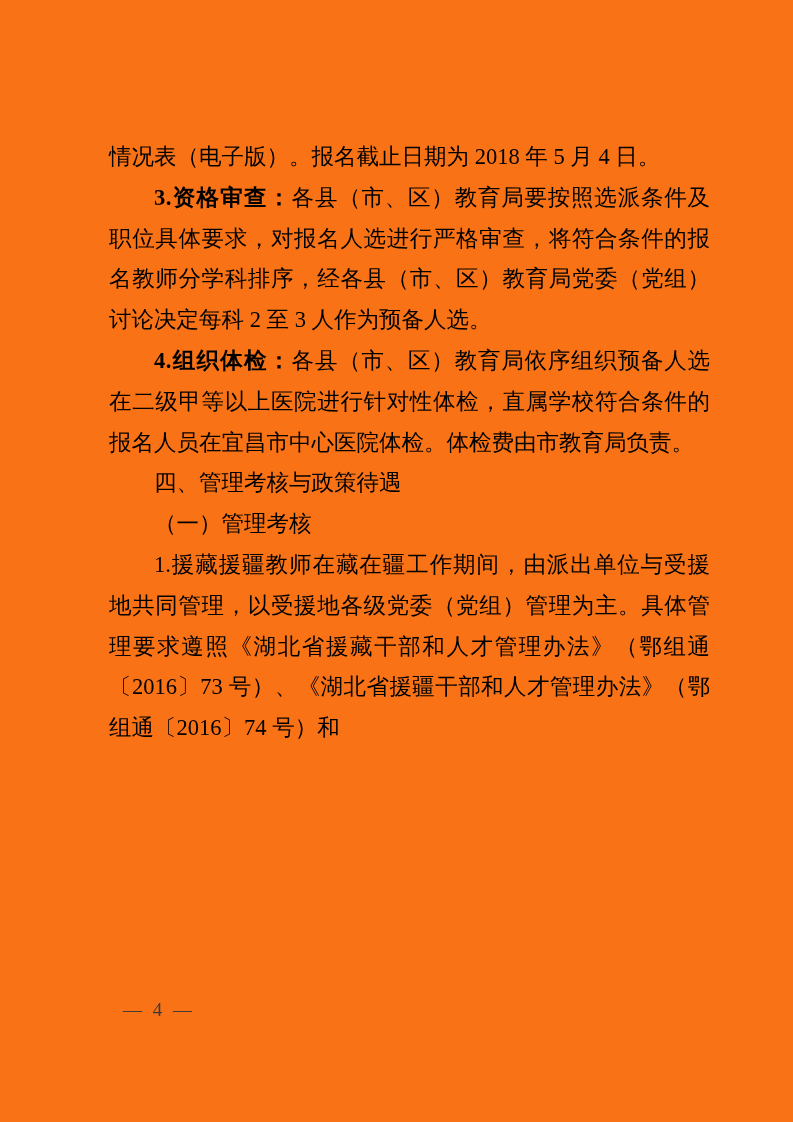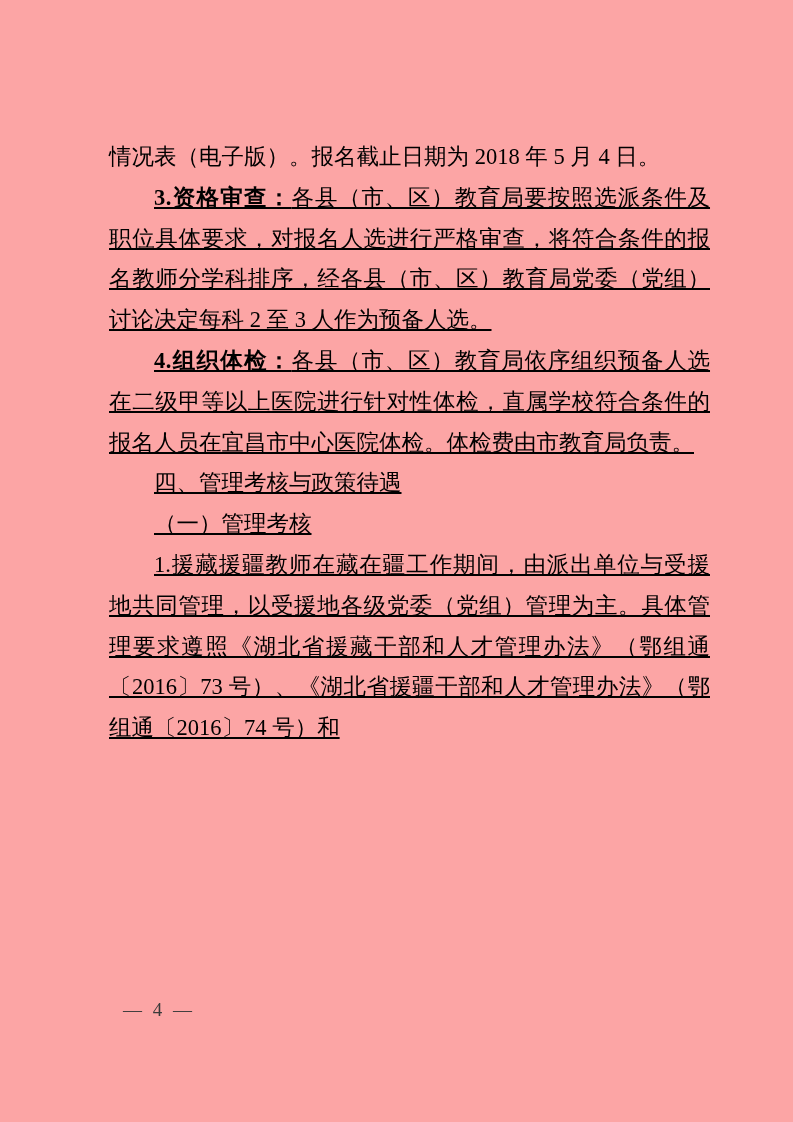--- a/index.html
+++ b/index.html
@@ -4,21 +4,21 @@
 <style>
   html, body {
     margin: 0;
     padding: 0;
     background: #ffffff;
   }
   .page {
     position: relative;
     width: 793px;
     height: 1122px;
-    background: #fca5a5;
+    background: #f97316;
     overflow: hidden;
     font-family: "Liberation Serif", "DejaVu Serif", serif;
     color: #000000;
   }
   .content {
     position: absolute;
     left: 109px;
     top: 137px;
     width: 601px;
   }
@@ -26,21 +26,21 @@
     margin: 0;
     padding: 0;
     font-size: 22.5px;
     line-height: 40.8px;
     font-weight: normal;
     text-align: justify;
     text-justify: inter-character;
     word-break: normal;
     overflow-wrap: break-word;
   }
-  .indent { text-indent: 45px; text-decoration: underline; }
+  .indent { text-indent: 45px; }
   .noindent { text-indent: 0; }
   .lead-bold {
     font-weight: bold;
     letter-spacing: 0.5px;
   }
   .heading1 {
     font-family: "Liberation Sans", "DejaVu Sans", sans-serif;
     font-weight: bold;
     text-align: right;
   }

